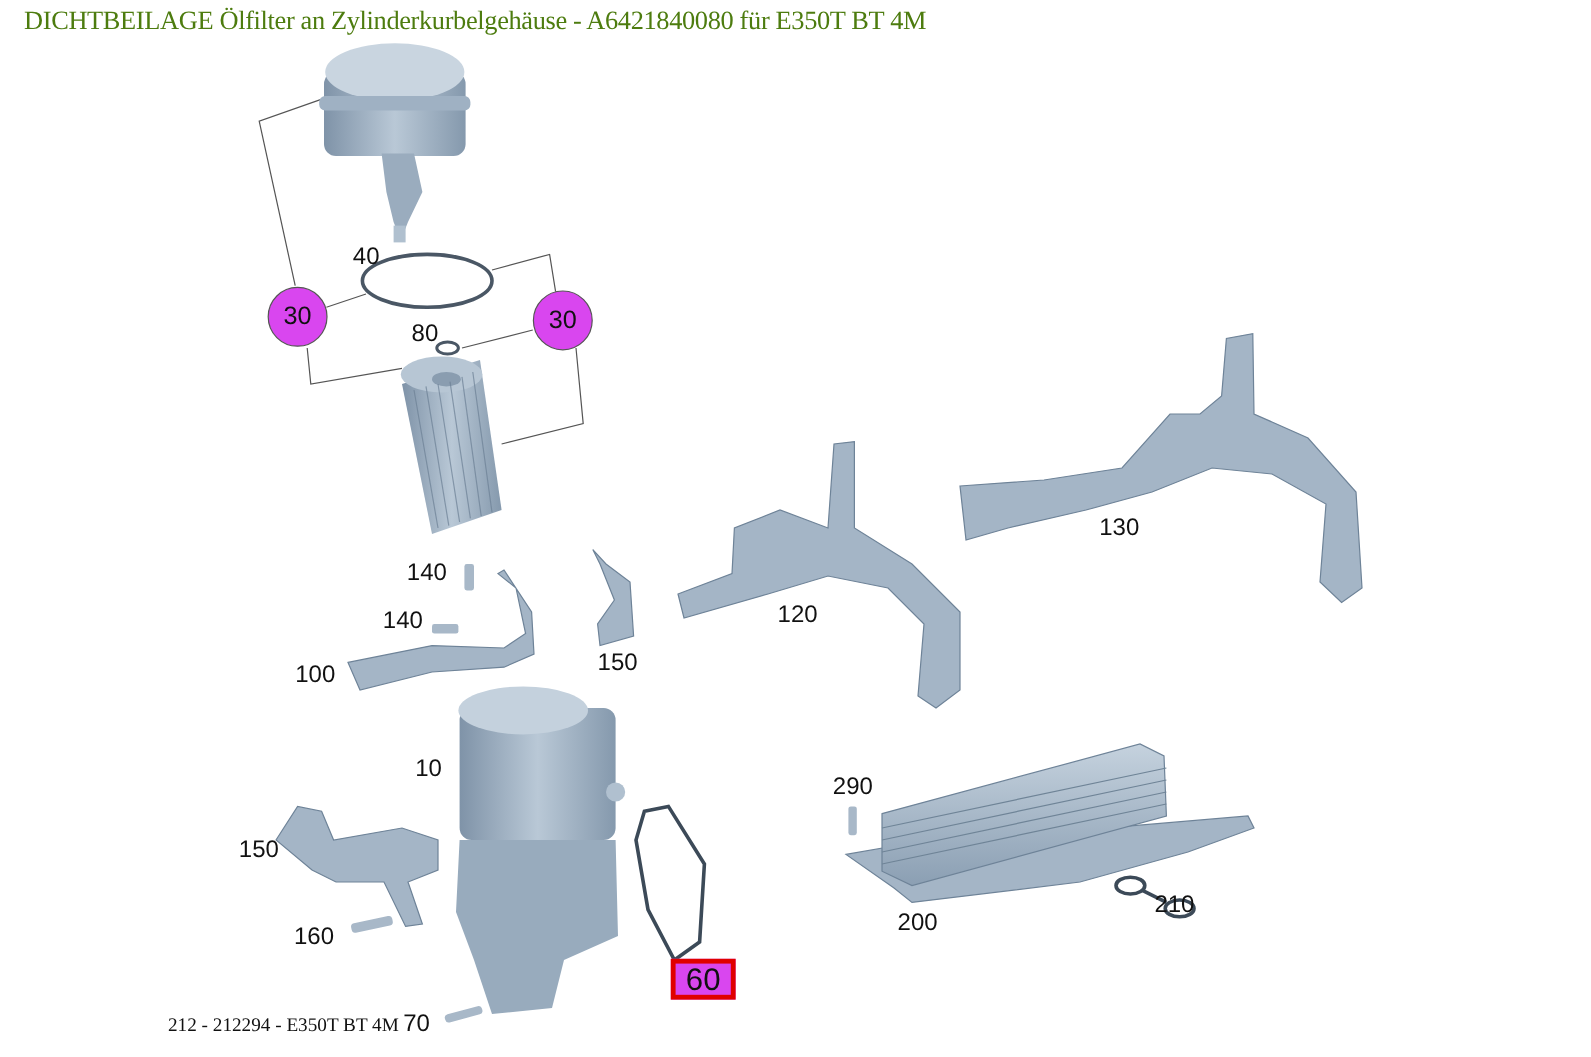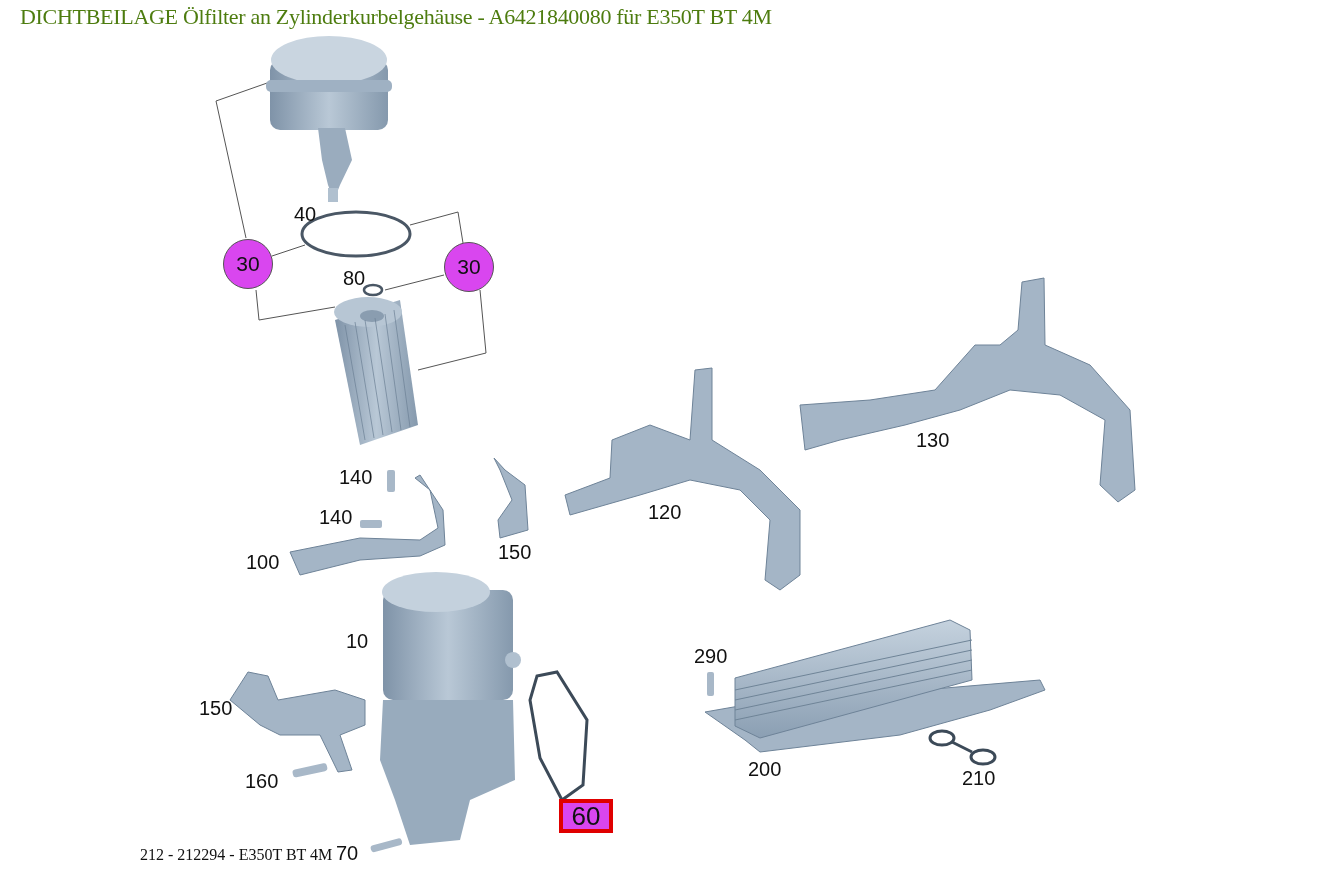--- a/index.html
+++ b/index.html
@@ -126,16 +126,16 @@
 <div class="lbl" style="left:336px;top:843px">70</div>
 <div class="lbl" style="left:246px;top:552px">100</div>
 <div class="lbl" style="left:498px;top:542px">150</div>
 <div class="lbl" style="left:648px;top:502px">120</div>
 <div class="lbl" style="left:916px;top:430px">130</div>
 <div class="lbl" style="left:339px;top:467px">140</div>
 <div class="lbl" style="left:319px;top:507px">140</div>
 <div class="lbl" style="left:199px;top:698px">150</div>
 <div class="lbl" style="left:245px;top:771px">160</div>
 <div class="lbl" style="left:748px;top:759px">200</div>
-<div class="lbl" style="left:962px;top:768px">210</div>
+<div class="lbl" style="left:962px;top:744px">210</div>
 <div class="lbl" style="left:694px;top:646px">290</div>
 
 <div class="footer">212 - 212294 - E350T BT 4M</div>
 
 </body></html>

